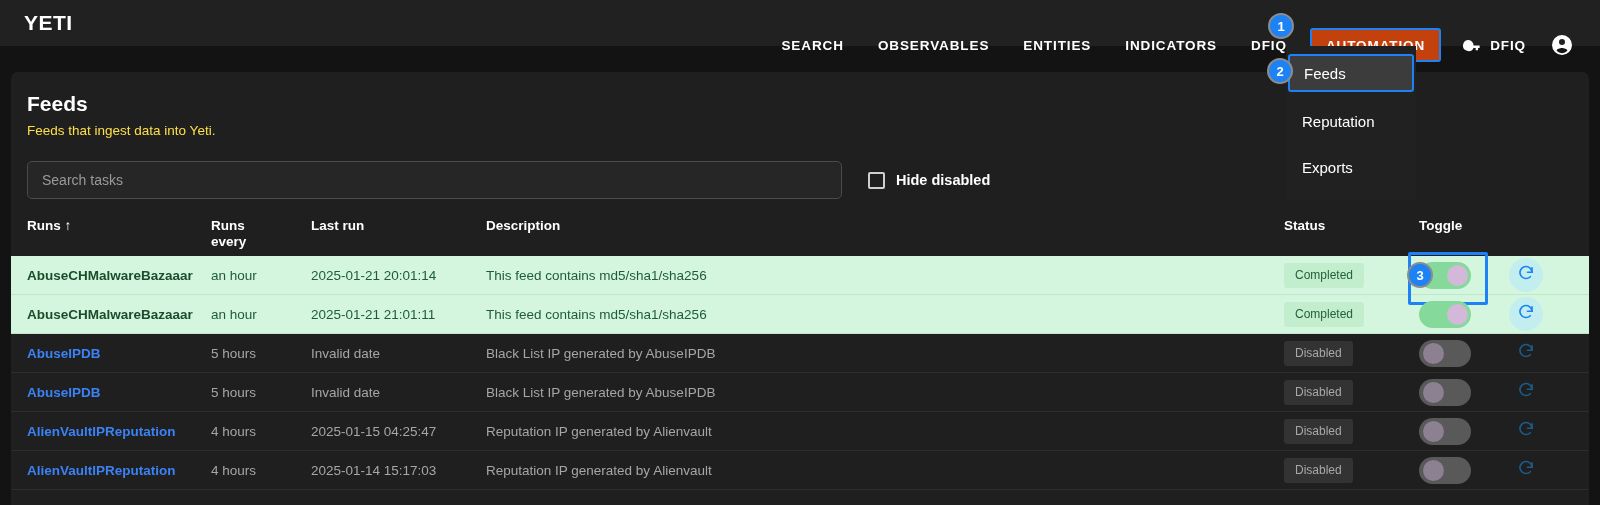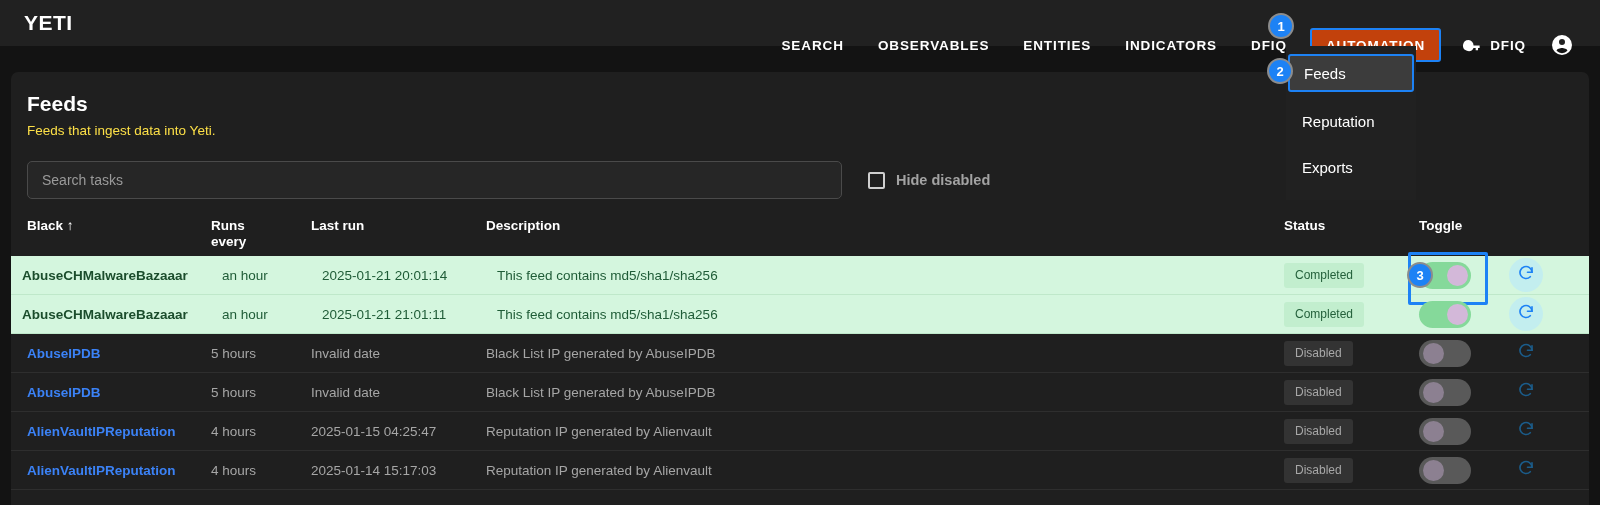--- a/index.html
+++ b/index.html
@@ -144,21 +144,21 @@
   .hide-disabled {
     display: flex; align-items: center; gap: 11px;
     margin-left: 26px; cursor: pointer;
   }
   .cbox {
     width: 17px; height: 17px;
     border: 2px solid #cfcfcf;
     border-radius: 2px;
     background: transparent;
   }
-  .hide-lbl { color: #a3a3a3; font-size: 14.5px; font-weight: bold; }
+  .hide-lbl { color: #ffffff; font-size: 14.5px; font-weight: bold; }
 
   
   .tbl { position: absolute; left: 0; top: 142px; width: 1578px; }
   .thead {
     display: flex; align-items: flex-start;
     height: 42px;
     padding-top: 4px;
   }
   .th {
     color: #ffffff;
@@ -181,21 +181,21 @@
   }
   .row.on {
     background: #d4f6de;
     border-bottom: 1px solid #bfe8ca;
   }
   .cell { font-size: 13.5px; }
   .cell.name { font-weight: bold; }
   .row.off .cell.name { color: #3b82f6; }
   .row.off .cell { color: #a6a6a6; }
   .row.on .cell.name { color: #1b4d2c; }
-  .row.on .cell { color: #1f5c37; padding-left: 11px; }
+  .row.on .cell { color: #1f5c37; }
 
   .status-badge {
     display: inline-flex; align-items: center; justify-content: center;
     height: 25px; padding: 0 11px;
     border-radius: 3px;
     font-size: 12px;
   }
   .row.on .status-badge { background: #c2eece; color: #24603b; }
   .row.off .status-badge { background: #333333; color: #a8a8a8; }
 
@@ -280,21 +280,21 @@
     <div class="search-row">
       <input class="search-input" type="text" placeholder="Search tasks" style="">
       <div class="hide-disabled">
         <span class="cbox"></span>
         <span class="hide-lbl">Hide disabled</span>
       </div>
     </div>
 
     <div class="tbl">
       <div class="thead">
-        <div class="th c-name">Black ↑</div>
+        <div class="th c-name">Runs ↑</div>
         <div class="th c-runs">
           <div>Runs</div>
           <div>every</div>
         </div>
         <div class="th c-last">Last run</div>
         <div class="th c-desc">Description</div>
         <div class="th c-status">Status</div>
         <div class="th c-toggle">Toggle</div>
         <div class="th c-refresh"></div>
       </div>

